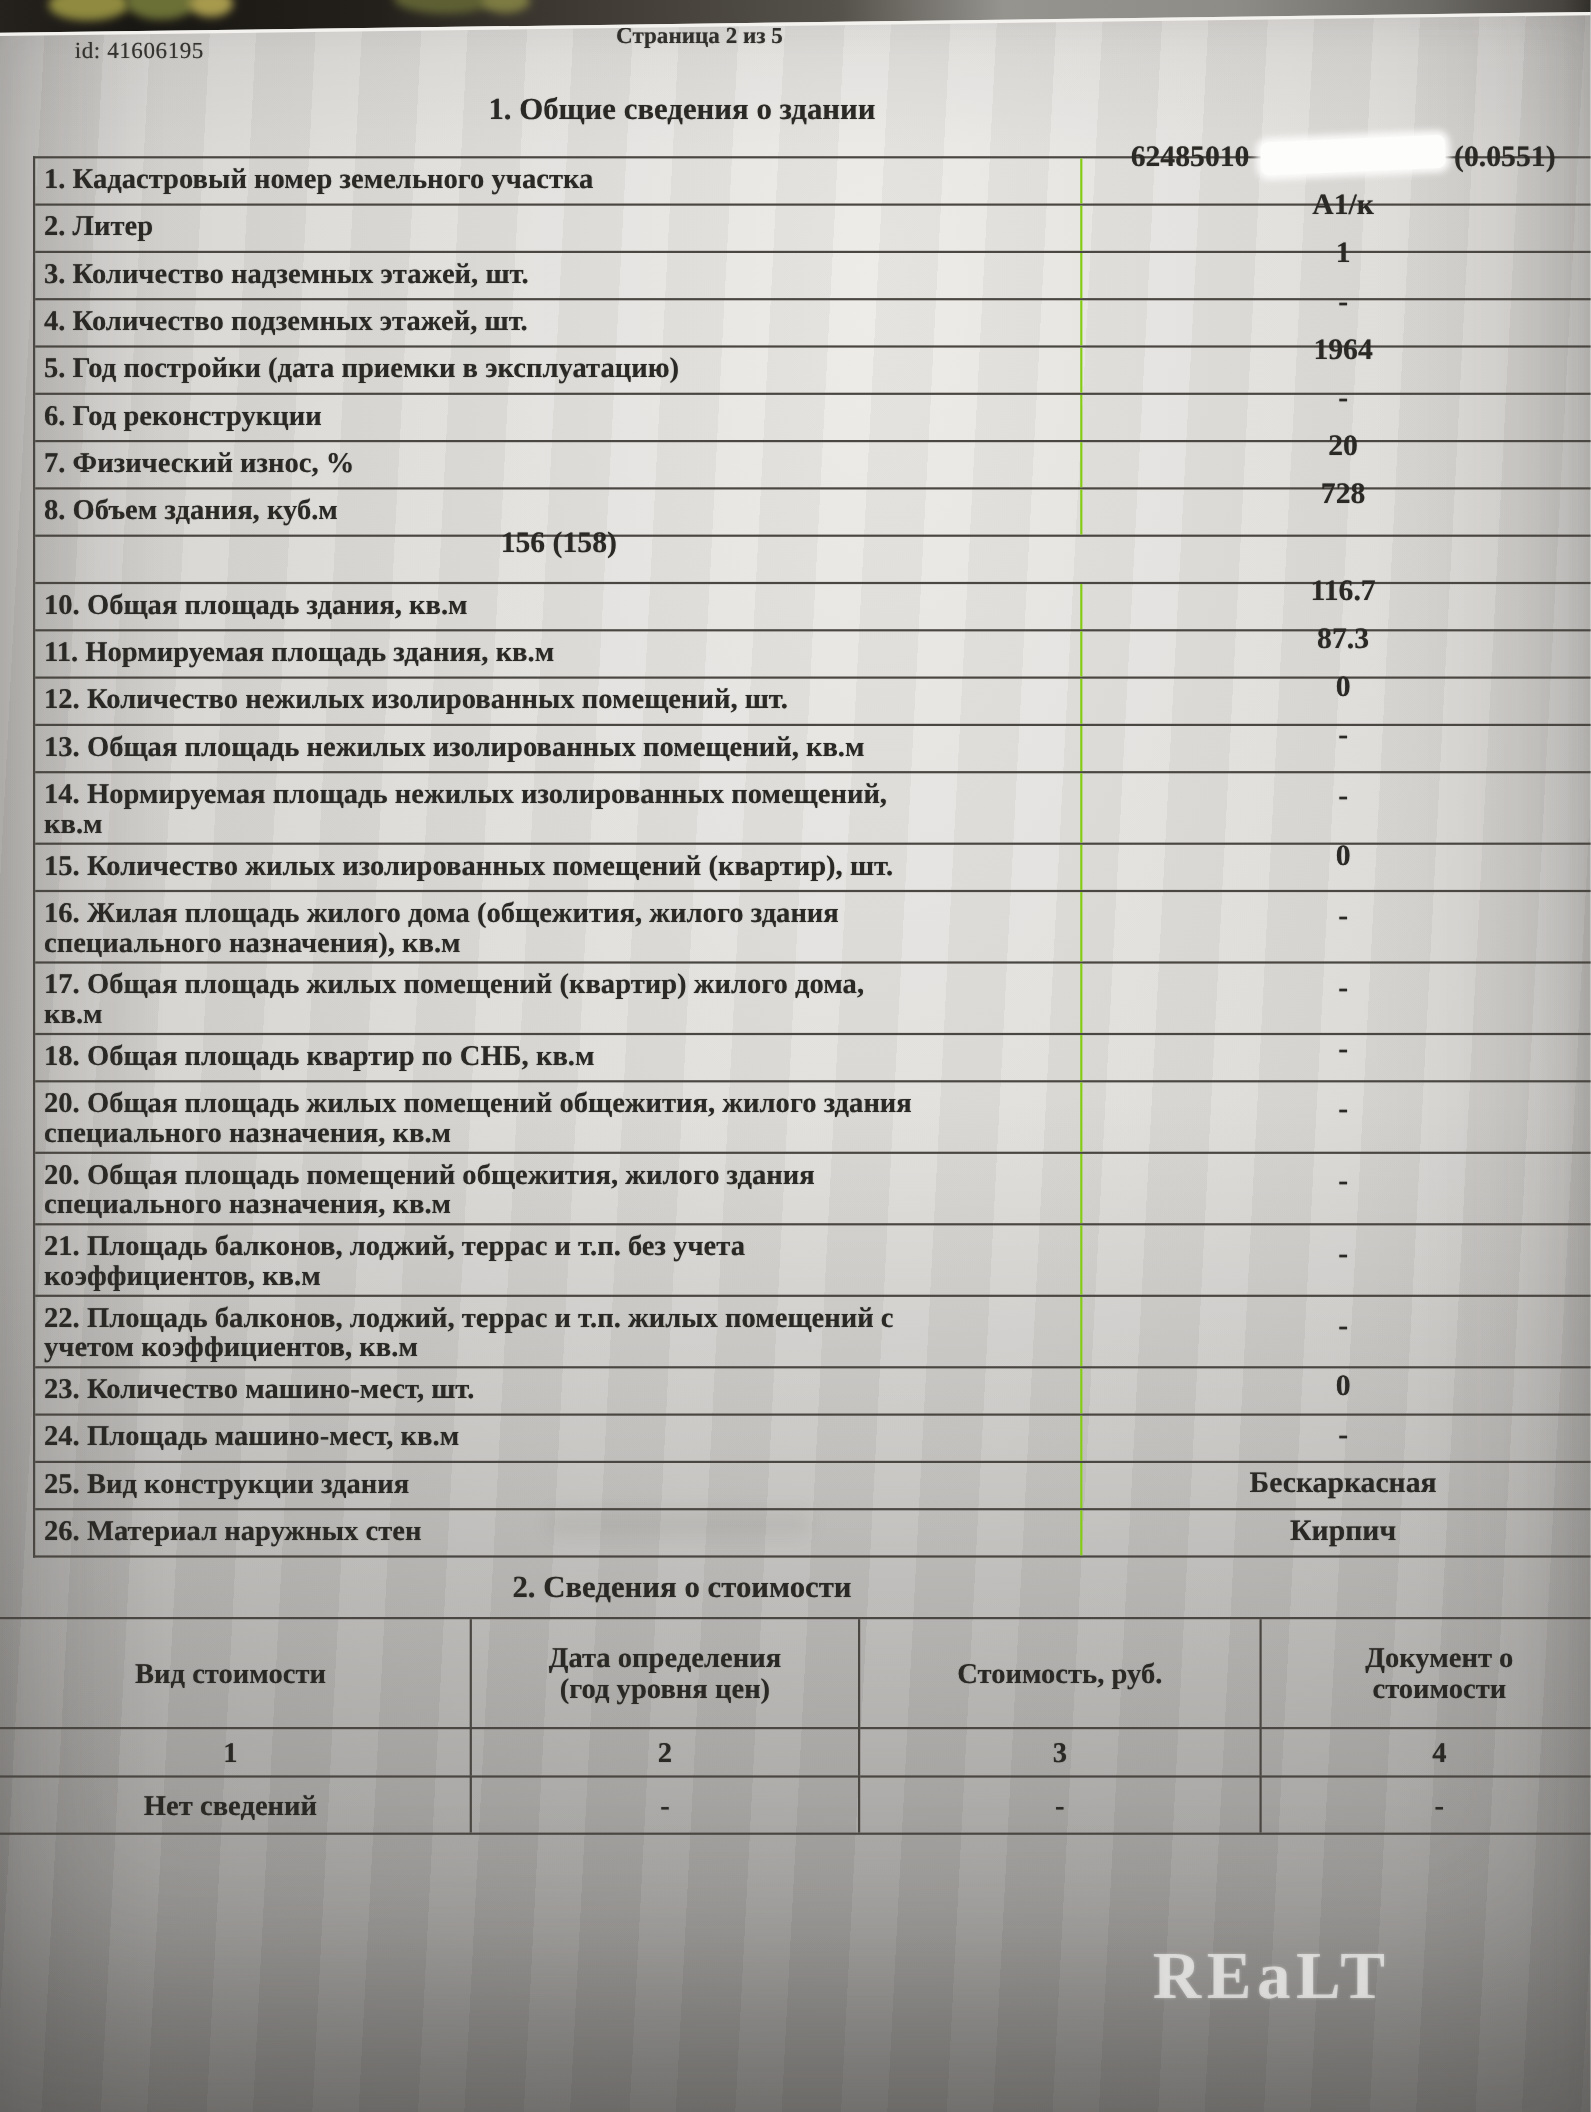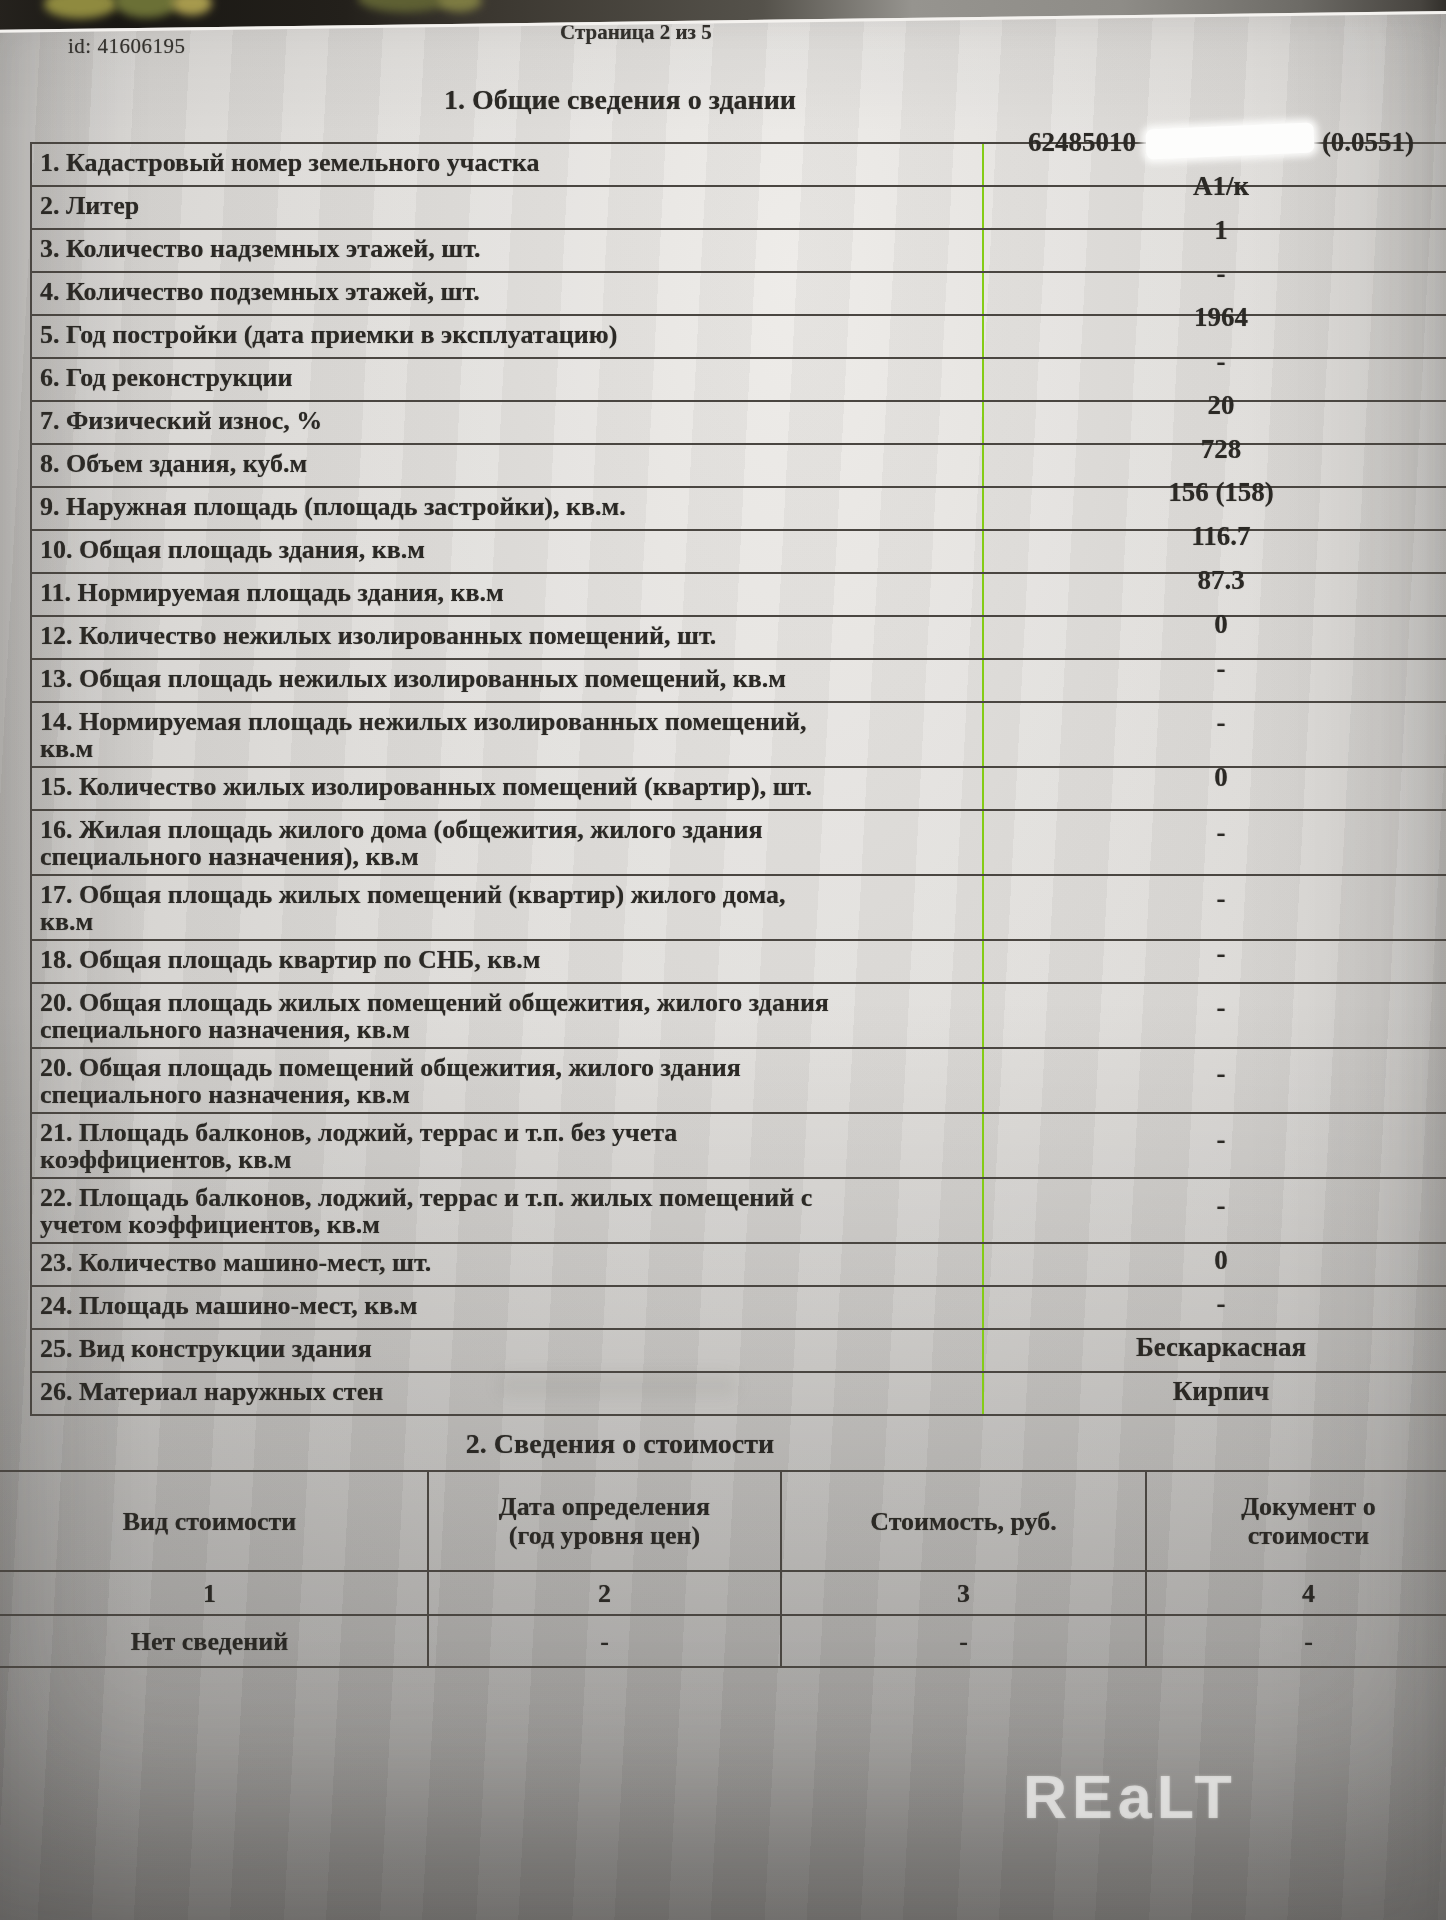--- a/index.html
+++ b/index.html
@@ -119,22 +119,22 @@
     white-space: pre-line;
     text-shadow: 0 0 1px rgba(43,41,37,0.5);
   }
   .t2row > div:last-child { border-right: none; }
   .t2-head > div { min-height: 90px; padding: 4px 6px; }
   .t2-nums > div { min-height: 42px; border-top: 2px solid #4a4641; }
   .t2-data > div { min-height: 50px; border-top: 2px solid #4a4641; }
 
   
   .watermark {
-    position: absolute; left: 1023px; top: 1762px;
-    font-family: Liberation Sans, sans-serif;
+    position: absolute; left: 1048px; top: 1762px;
+    font-family: Liberation Serif, serif;
     font-size: 61px; font-weight: bold; letter-spacing: 5px;
     color: rgba(252,252,250,0.58);
     text-shadow: 0 0 3px rgba(255,255,255,0.35);
     z-index: 4;
   }
 </style>
 </head>
 <body>
 
 <div class="photo-strip">
@@ -193,21 +193,20 @@
         <span style="transform: translateY(-17.2px);">20</span>
       </div>
     </div>
     <div class="t1row">
       <div class="lbl">8. Объем здания, куб.м</div>
       <div class="val">
         <span style="transform: translateY(-16.4px);">728</span>
       </div>
     </div>
     <div class="t1row">
-      <div class="lbl">9. Наружная площадь (площадь застройки), кв.м.</div>
       <div class="val">
         <span style="transform: translateY(-15.6px); font-family: Liberation Serif, serif;">156 (158)</span>
       </div>
     </div>
     <div class="t1row">
       <div class="lbl">10. Общая площадь здания, кв.м</div>
       <div class="val">
         <span style="transform: translateY(-14.8px);">116.7</span>
       </div>
     </div>

